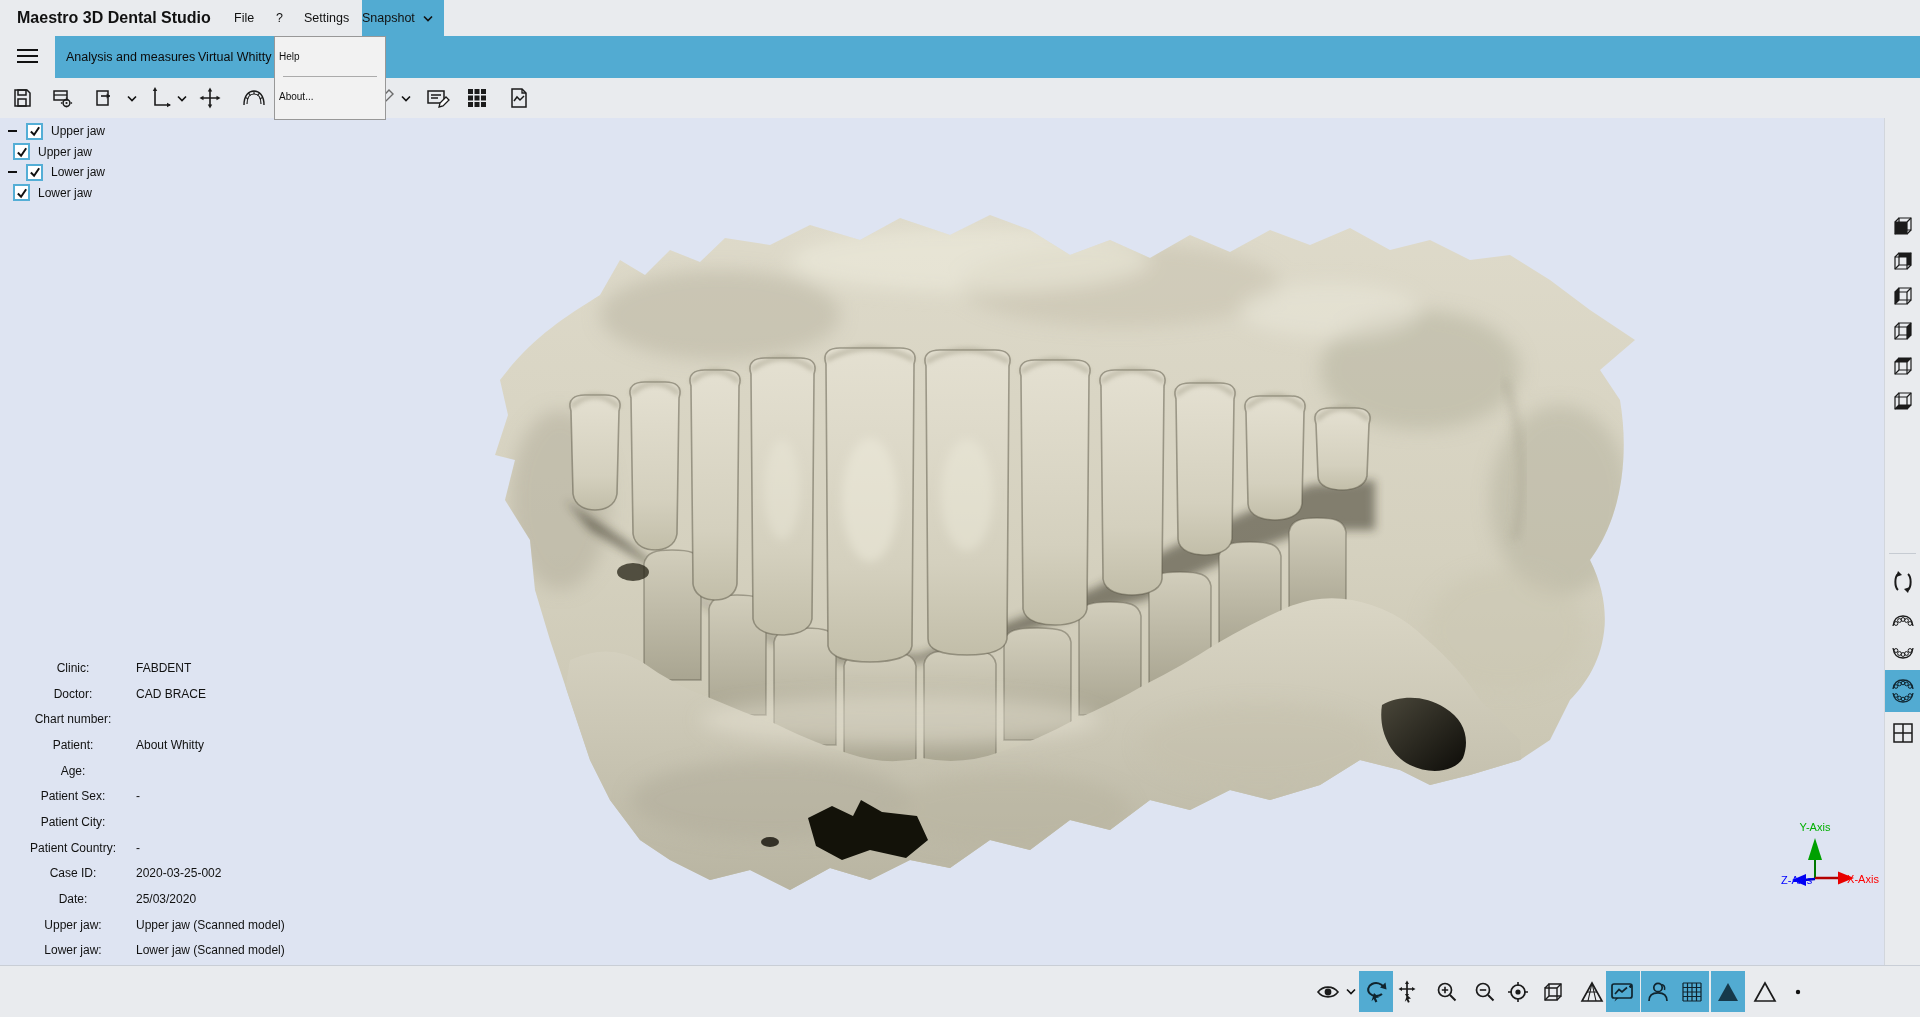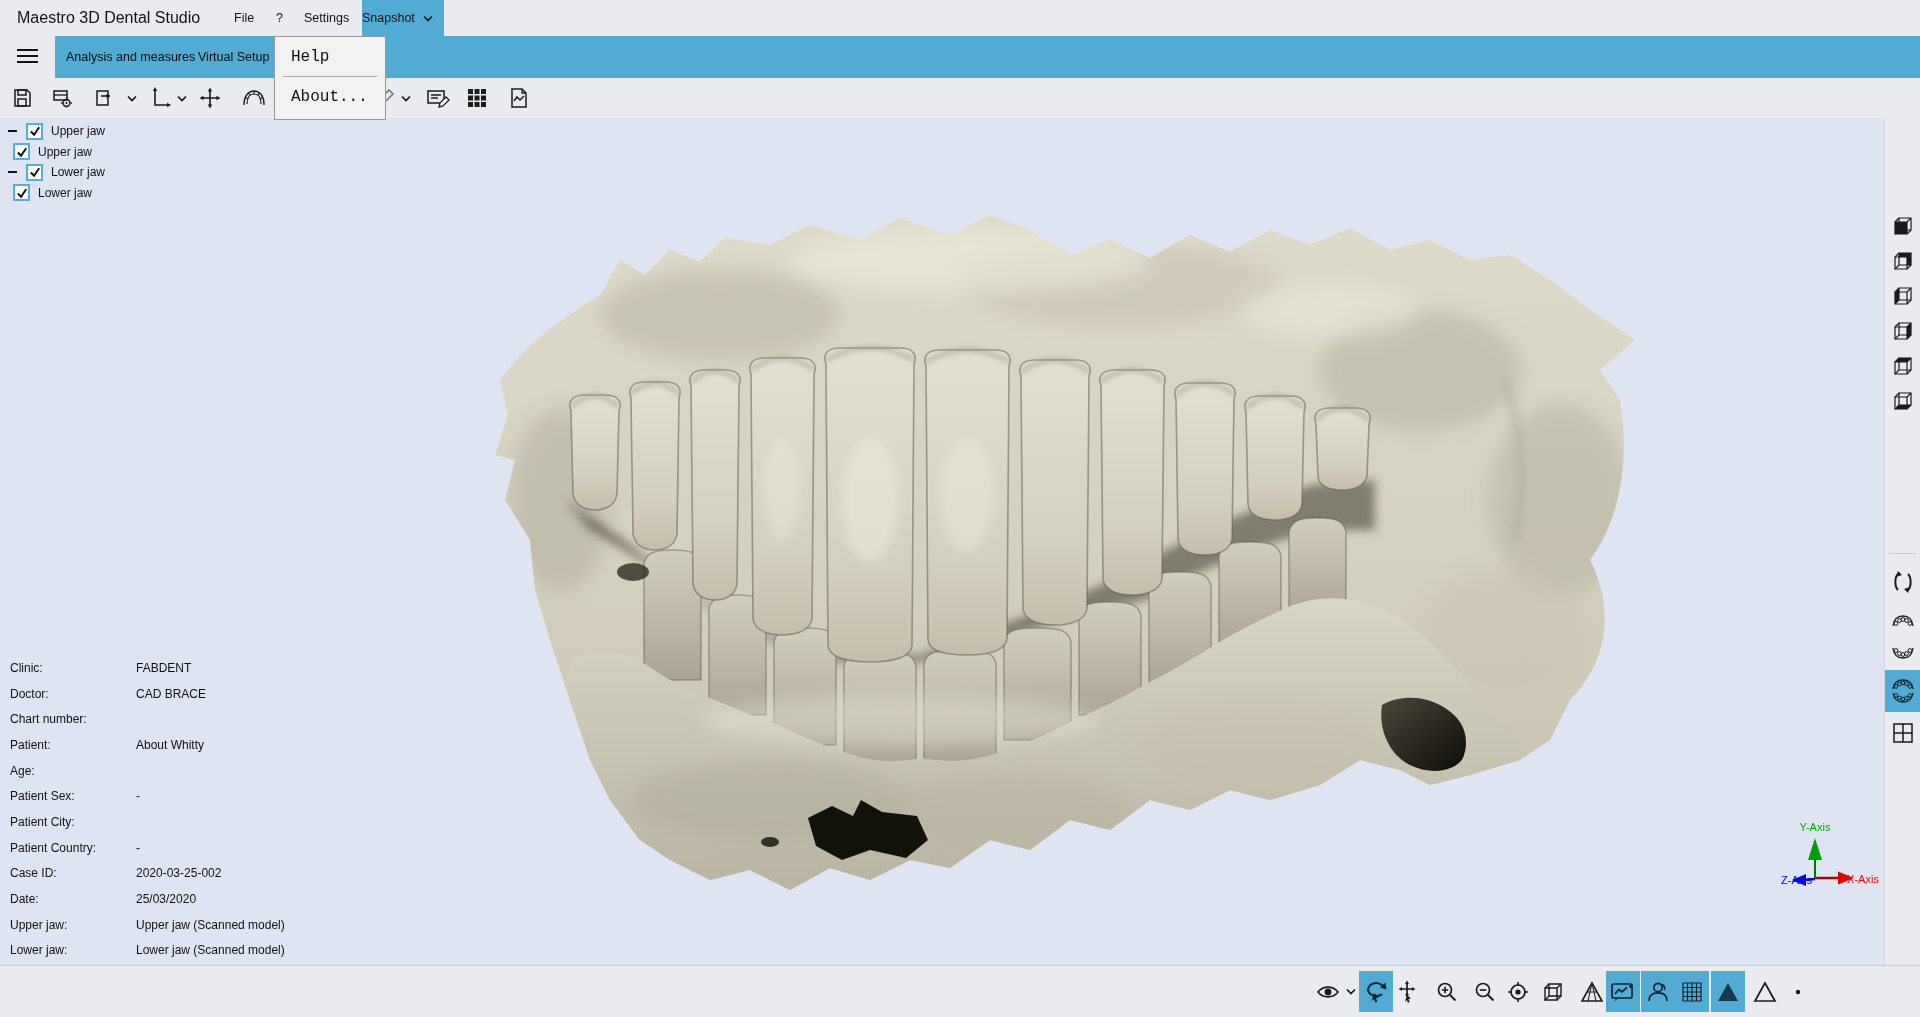--- a/index.html
+++ b/index.html
@@ -2,21 +2,21 @@
 <html><head>
 <meta charset="utf-8">
 <style>
   html,body{margin:0;padding:0;}
   .app{position:relative;width:1920px;height:1017px;overflow:hidden;
        background:#DEE4F2;font-family:"Liberation Sans",sans-serif;color:#111;}
 
   
   .menubar{position:absolute;left:0;top:0;width:1920px;height:36px;background:#E9EBEE;}
   .apptitle{position:absolute;left:17px;top:0;height:32px;line-height:36px;
-            font-size:16px;font-weight:normal;white-space:nowrap;}
+            font-size:16px;font-weight:bold;white-space:nowrap;}
   .mitem{position:absolute;top:0;height:36px;line-height:36px;
          font-size:12.5px;cursor:default;}
   .mitem.active{background:#52ABD2;}
   .mchev{display:inline-block;vertical-align:middle;margin-left:8px;}
 
   
   .ribbon{position:absolute;left:0;top:36px;width:1920px;height:42px;background:#E9EBEE;}
   .ribbon .blue{position:absolute;left:55px;top:0;right:0;height:42px;background:#52ABD2;}
   .rtab{position:absolute;top:0;height:26px;line-height:42px;font-size:12.5px;color:#0B0B0B;white-space:nowrap;}
   .hamburger{position:absolute;left:17px;top:13px;width:21px;height:15px;}
@@ -25,37 +25,37 @@
   
   .toolbar{position:absolute;left:0;top:78px;width:1920px;height:40px;background:#E9EBEE;}
   .tbtn{position:absolute;top:6px;width:28px;height:28px;display:flex;align-items:center;justify-content:center;}
   .chevbtn{width:16px;}
   svg.ic{display:block;}
   .ic *{vector-effect:non-scaling-stroke;}
 
   
   .dropdown{position:absolute;left:274px;top:36px;width:110px;height:82px;background:#F2F2F2;
             border:1px solid #989898;z-index:60;}
-  .ditem{height:39px;display:flex;align-items:center;padding-left:16px;font-size:16px;font-family:Liberation Mono, monospace;}
+  .ditem{height:39px;display:flex;align-items:center;padding-left:4px;font-size:10px;}
   .ddiv{height:1px;background:#ABABAB;margin:0 8px;}
 
   
   .viewport{position:absolute;left:0;top:118px;width:1884px;height:847px;background:#DEE4F2;}
 
   
   .tree{position:absolute;left:0;top:3px;}
   .trow{display:flex;align-items:center;height:20.5px;font-size:12px;}
   .minus{width:9px;height:2px;background:#111;}
   .cb{width:13px;height:13px;border:2px solid #54AED6;background:#fff;display:flex;
       align-items:center;justify-content:center;}
   .tlabel{margin-left:8px;}
 
   
   .pinfo{position:absolute;left:10px;top:537px;font-size:12px;}
-  .prow{display:flex;height:25.7px;align-items:center;}
+  .prow{display:flex;height:25.7px;align-items:center;text-align:center;}
   .plabel{width:126px;}
 
   
   .axis{position:absolute;left:1780px;top:702px;}
 
   
   .sidebar{position:absolute;right:0;top:118px;width:36px;height:847px;background:#E9EBEE;
            border-left:1px solid #D2D6DC;box-sizing:border-box;}
   .sbtn{position:absolute;left:0;width:36px;height:36px;display:flex;align-items:center;justify-content:center;}
   .sbtn.active{background:#52ABD2;height:42px;}
@@ -90,21 +90,21 @@
   </div>
 
   <div class="ribbon">
     <div class="blue"></div>
     <div class="hamburger">
         <div></div>
         <div></div>
         <div></div>
       </div>
     <div class="rtab" style="left:66px;">Analysis and measures</div>
-    <div class="rtab" style="left:198px;">Virtual Setup</div>
+    <div class="rtab" style="left:198px;">Virtual Whitty</div>
   </div>
 
   <div class="toolbar">
     <div class="tbtn" style="left:8px;">
       <svg class="ic" width="22" height="22" viewBox="0 0 22 22">
           <path d="M4,3 h12 l3,3 v13 h-15 z" fill="none" stroke="#1b1b1b" stroke-width="1.5"></path>
           <rect x="7" y="3" width="8" height="5" fill="none" stroke="#1b1b1b" stroke-width="1.5"></rect>
           <rect x="7" y="12" width="8" height="7" fill="none" stroke="#1b1b1b" stroke-width="1.5"></rect>
         </svg>
     </div>

